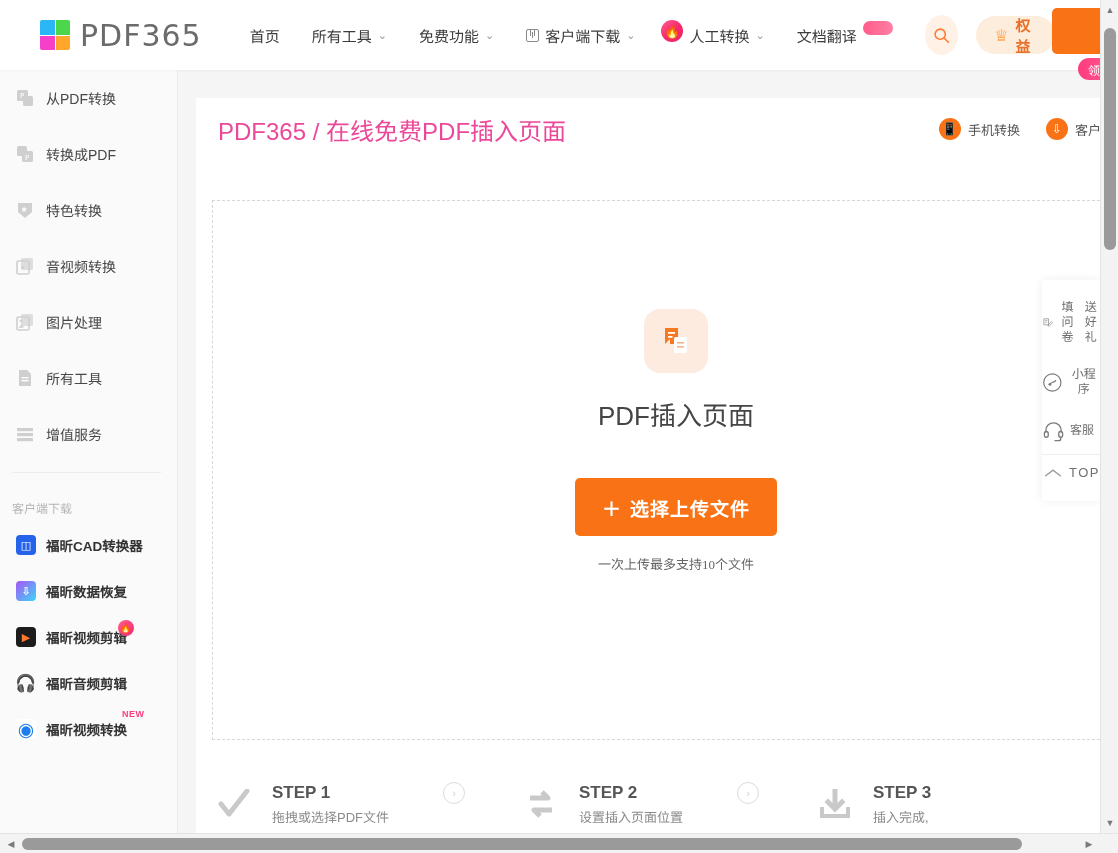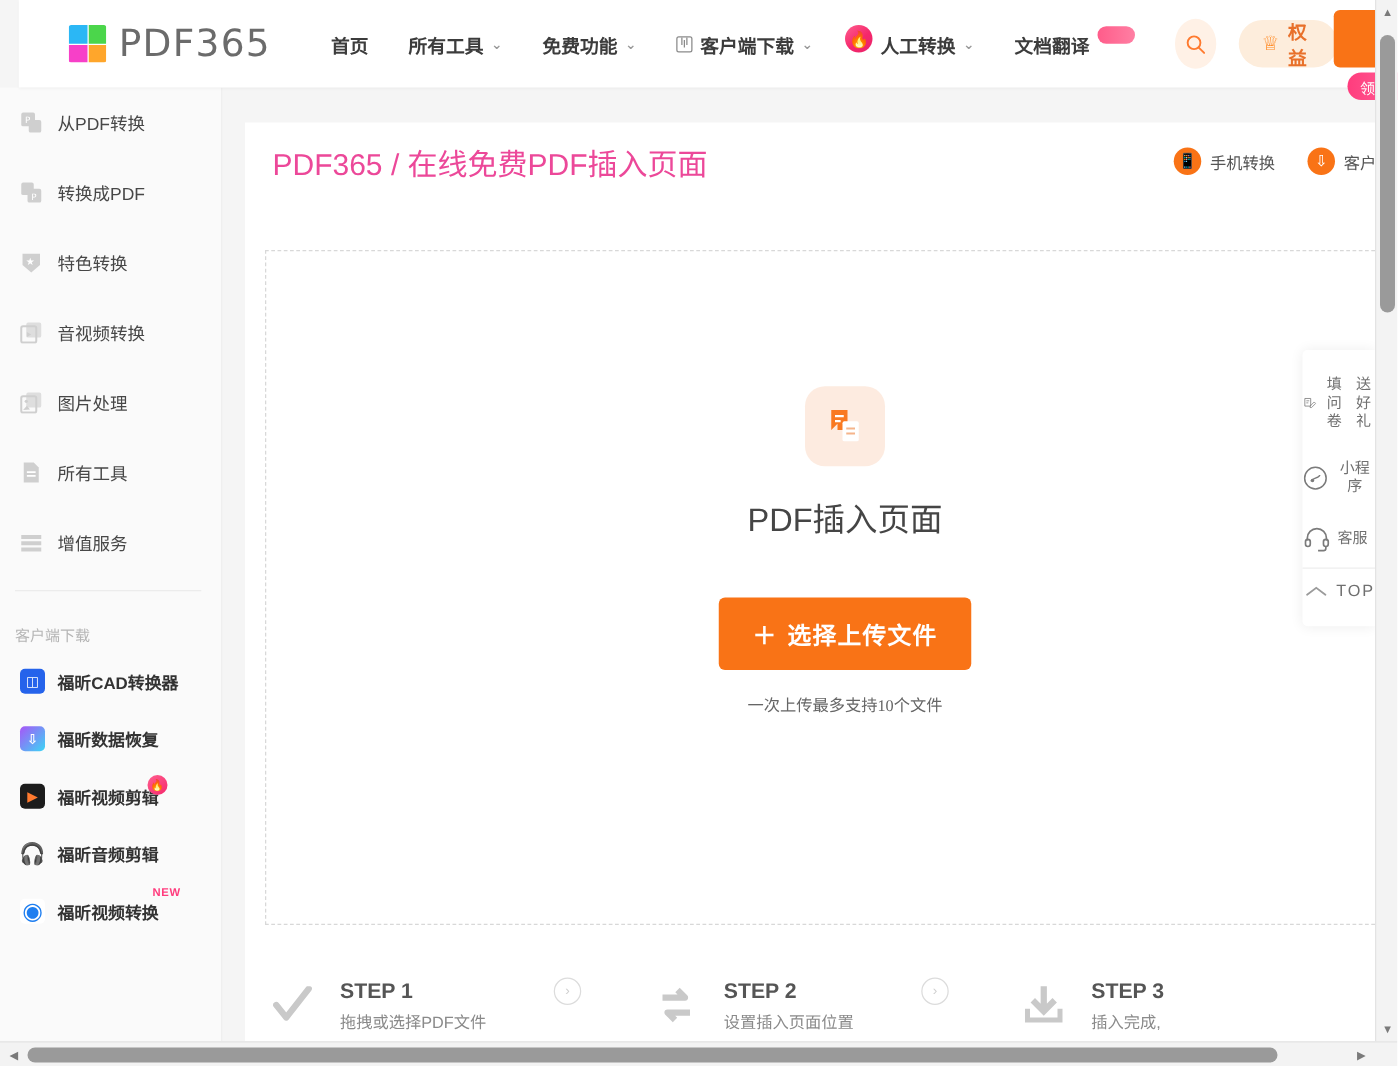--- a/index.html
+++ b/index.html
@@ -8,42 +8,42 @@
     width: 1118px; height: 853px;
     overflow: hidden;
     font-family: "Liberation Sans", "DejaVu Sans", sans-serif;
     background: #ffffff;
     color: #333;
   }
   .page { position: relative; width: 1118px; height: 853px; overflow: hidden; background: #f5f5f5; }
 
   
   .topnav {
-    position: absolute; left: 15px; top: 0; width: 1100px; height: 70px;
+    position: absolute; left: 0; top: 0; width: 1100px; height: 70px;
     background: #fff; display: flex; align-items: center;
     box-shadow: 0 1px 2px rgba(0,0,0,0.04);
     z-index: 30;
   }
   .logo { display: flex; align-items: center; margin-left: 40px; }
   .logo-sq {
     width: 30px; height: 30px; display: grid;
     grid-template-columns: 1fr 1fr; grid-template-rows: 1fr 1fr;
     gap: 1px; border-radius: 2px; overflow: hidden;
   }
   .logo-sq i { display: block; }
   .logo-sq i:nth-child(1) { background: #2bb7f5; }
   .logo-sq i:nth-child(2) { background: #4bd64b; }
   .logo-sq i:nth-child(3) { background: #f740c8; }
   .logo-sq i:nth-child(4) { background: #ffa62b; }
   .logo-text {
     margin-left: 10px; font-size: 30px; letter-spacing: 1px;
     color: #6b6b6b; font-weight: 400;
     font-family: "DejaVu Sans", sans-serif;
   }
-  .nav-items { display: flex; align-items: center; margin-left: 48px; font-weight: bold; }
+  .nav-items { display: flex; align-items: center; margin-left: 48px; }
   .nav-item {
     display: flex; align-items: center; font-size: 15px; color: #3c3c3c;
     margin-right: 32px; cursor: pointer; white-space: nowrap; position: relative;
   }
   .nav-item .chev { margin-left: 6px; font-size: 11px; color: #999; }
   .dl-ico {
     display: inline-block; width: 13px; height: 13px; margin-right: 6px;
     border: 1px solid #8a8a8a; border-radius: 2px; position: relative;
   }
   .dl-ico:after {

